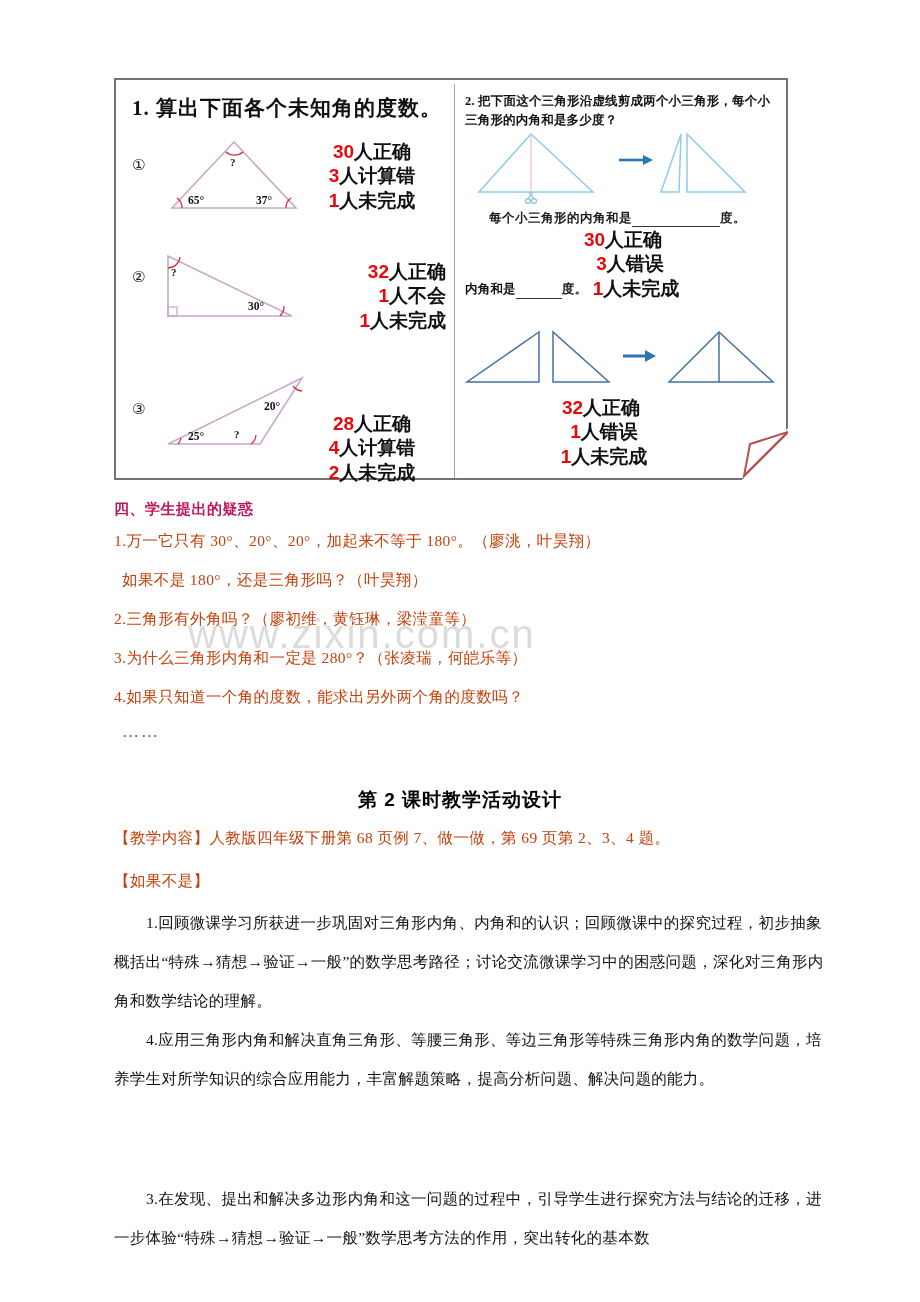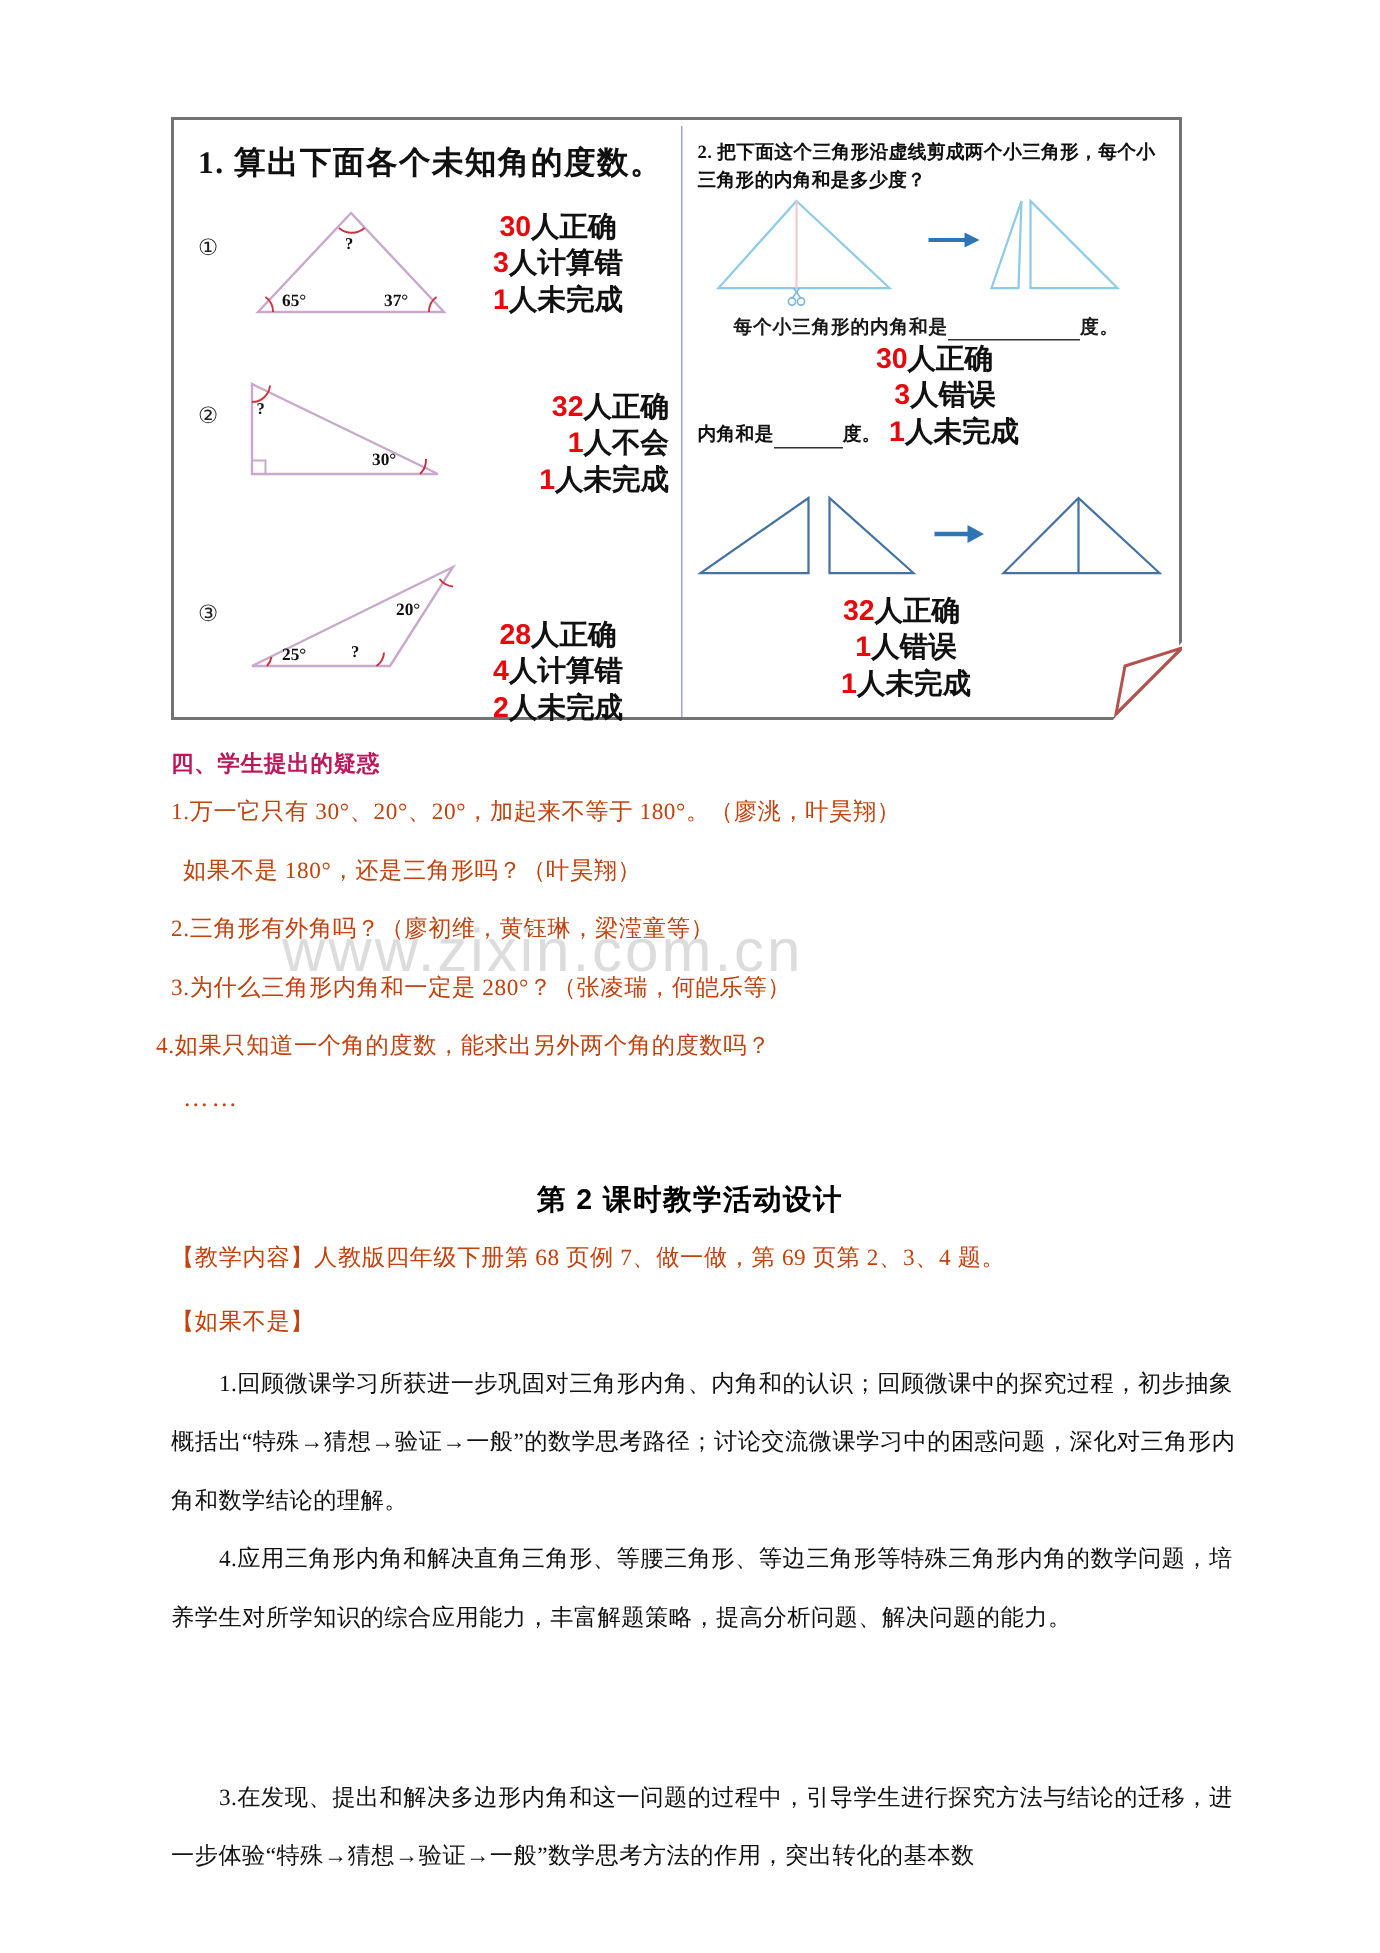--- a/index.html
+++ b/index.html
@@ -303,21 +303,21 @@
     </svg>
   </div>
 </div>
 
 <div class="doc heading-bold" style="left:114px; top:500px;">四、学生提出的疑惑</div>
 
 <div class="doc para" style="left:114px; top:531px;">1.万一它只有 30°、20°、20°，加起来不等于 180°。（廖洮，叶昊翔）</div>
 <div class="doc para" style="left:122px; top:570px;">如果不是 180°，还是三角形吗？（叶昊翔）</div>
 <div class="doc para" style="left:114px; top:609px;">2.三角形有外角吗？（廖初维，黄钰琳，梁滢童等）</div>
 <div class="doc para" style="left:114px; top:648px;">3.为什么三角形内角和一定是 280°？（张凌瑞，何皑乐等）</div>
-<div class="doc para" style="left:104px; top:687px;text-align:center;">4.如果只知道一个角的度数，能求出另外两个角的度数吗？</div>
+<div class="doc para" style="left:114px; top:687px;text-align:center;">4.如果只知道一个角的度数，能求出另外两个角的度数吗？</div>
 <div class="doc para" style="left:122px; top:722px; font-size:17px; letter-spacing:2px;">……</div>
 
 <div id="section-title" style="top:747px;">第 2 课时教学活动设计</div>
 
 <div class="doc para" style="left:114px; top:828px;">
   <span>【教学内容】</span><span>人教版四年级下册第 68 页例 7、做一做，第 69 页第 2、3、4 题。</span>
 </div>
 
 <div class="doc para" style="left:114px; top:871px;">【如果不是】</div>
 

